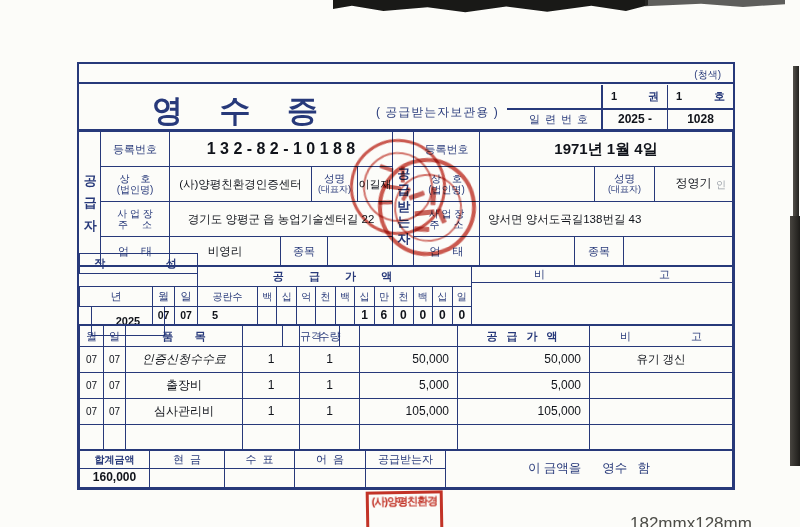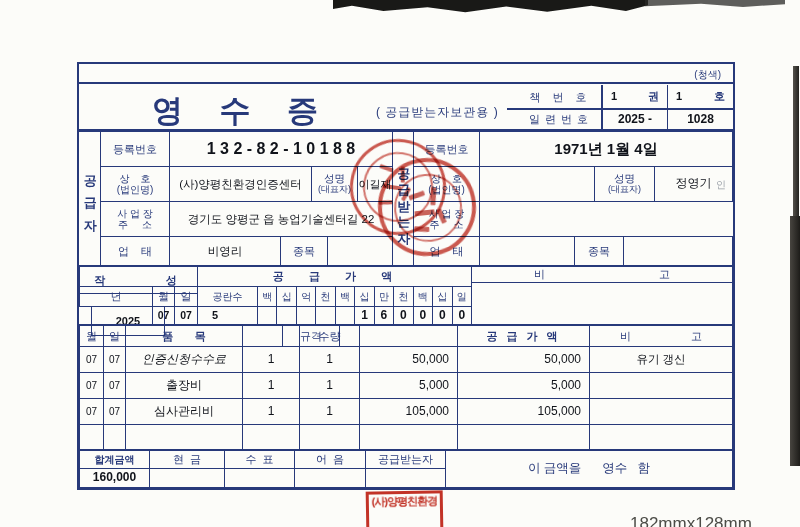--- a/index.html
+++ b/index.html
@@ -58,21 +58,20 @@
 
   <div class="form">
 
     <div class="c noborder" style="left:0;top:0;width:654px;height:20px;border-bottom:2px solid var(--ink);"></div>
     <div class="c noborder small-lbl right" style="left:520px;top:1px;width:128px;height:18px;padding-right:6px;">(청색)</div>
 
     <div class="c noborder" style="left:0;top:20px;width:654px;height:47px;border-bottom:2px solid var(--ink);"></div>
     <div class="title">영 수 증</div>
     <div class="subtitle">( 공급받는자보관용 )</div>
 
-    <div class="c noborder" style="left:437px;top:23px;width:86px;height:21px;letter-spacing:2px;">책  번  호</div>
     <div class="c noborder" style="left:437px;top:45px;width:86px;height:21px;letter-spacing:1px;">일 련 번 호</div>
     <div class="hdiv" style="left:428px;top:44px;width:226px;height:2px;"></div>
 
     <div class="c noborder" style="left:522px;top:21px;width:66px;height:23px;border-left:2px solid var(--ink);padding:0 8px;justify-content:space-between;font-weight:bold;">
       <span class="val">1</span>
       <span>권</span>
     </div>
     <div class="c noborder" style="left:588px;top:21px;width:66px;height:23px;border-left:1px solid var(--ink);padding:0 8px;justify-content:space-between;font-weight:bold;">
       <span class="val">1</span>
       <span>호</span>
@@ -123,28 +122,29 @@
     </div>
     <div class="c val" style="left:575px;top:102px;width:79px;height:36px;font-size:12px;">
       <span>정영기</span>
       <span class="seal-mark">인</span>
     </div>
 
     <div class="c two small-lbl" style="left:334px;top:137px;width:67px;height:36px;">
       <span>사 업 장</span>
       <span>주     소</span>
     </div>
+    <div class="c val left" style="left:400px;top:137px;width:254px;height:36px;font-size:11.5px;padding-left:8px;">양서면 양서도곡길138번길 43</div>
 
     <div class="c" style="left:334px;top:172px;width:67px;height:30px;">업    태</div>
     <div class="c val" style="left:400px;top:172px;width:96px;height:30px;"></div>
     <div class="c" style="left:495px;top:172px;width:50px;height:30px;">종목</div>
     <div class="c val" style="left:544px;top:172px;width:110px;height:30px;"></div>
 
     <div class="hdiv" style="left:0;top:201px;width:654px;height:2px;"></div>
-    <div class="c" style="left:0;top:202px;width:119px;height:28px;font-weight:bold;letter-spacing:6px;">작      성</div>
+    <div class="c" style="left:0;top:189px;width:119px;height:21px;font-weight:bold;letter-spacing:6px;">작      성</div>
     <div class="c" style="left:118px;top:202px;width:275px;height:21px;font-weight:bold;letter-spacing:4px;">공   급   가   액</div>
     <div class="c" style="left:392px;top:202px;width:262px;height:17px;justify-content:space-between;padding:0 62px;">
       <span>비</span>
       <span>고</span>
     </div>
     <div class="c" style="left:392px;top:218px;width:262px;height:43px;"></div>
 
     <div class="c" style="left:0;top:222px;width:74px;height:21px;">년</div>
     <div class="c" style="left:73px;top:222px;width:23px;height:21px;">월</div>
     <div class="c" style="left:95px;top:222px;width:24px;height:21px;">일</div>

